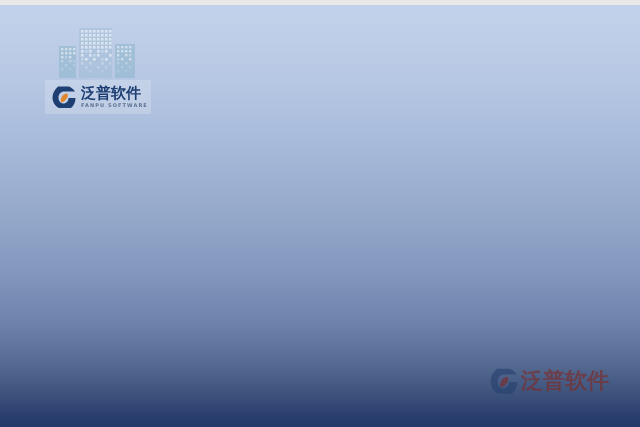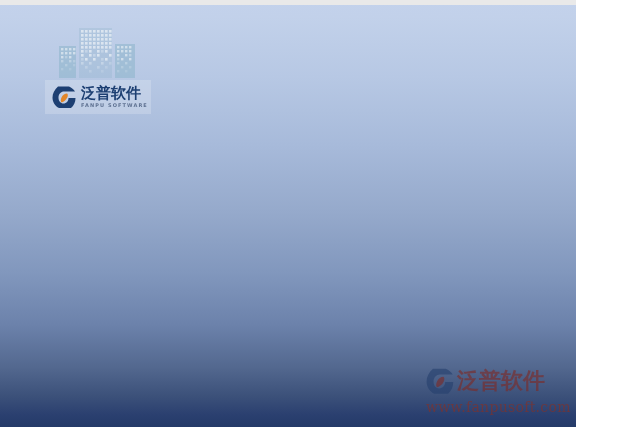--- a/index.html
+++ b/index.html
@@ -6,38 +6,37 @@
     margin: 0;
     padding: 0;
     background: #ffffff;
   }
   body {
     font-family: "Liberation Sans", sans-serif;
   }
 
   #slide {
     position: relative;
-    width: 548px;
+    width: 640px;
     height: 427px;
     overflow: hidden;
     background: linear-gradient(
       to bottom,
       #c3d2ec 0%,
       #c2d1ea 4%,
       #b7c8e4 18%,
       #a7bada 34%,
       #95a9cb 50%,
       #8197bd 64%,
       #6c82ab 76%,
       #53688f 86%,
       #3b5079 93%,
       #2b4070 97%,
       #243a68 100%
     );
-    padding-left: 28px;
   }
 
   
   #top-band {
     position: absolute;
     left: 0; top: 0;
     width: 640px;
     height: 5px;
     background: #e9e9e9;
   }
@@ -311,16 +310,15 @@
 
 
   <div id="watermark">
     <div id="wm-logo-row">
       <svg id="wm-mark" viewBox="0 0 50 50" xmlns="http://www.w3.org/2000/svg">
         <path d="M34 3 L12 3 C5 9 1 17 1 25 C1 34 6 42 14 46 L38 46 C44 41 47 34 47 26 L33 26 C33 32 29 37 23 37 C17 37 13 32 13 25 C13 18 18 13 24 13 L46 13 C44 9 39 5 34 3 Z" fill="#26406e"></path>
         <path d="M30 17 C26 17 21 20 19 25 C17 29 17 33 19 35 C24 34 29 29 31 24 C32 21 32 18 30 17 Z" fill="#7d2a26"></path>
       </svg>
       <div id="wm-cn">泛普软件</div>
     </div>
-    <div id="wm-url">www.fanpusoft.com</div>
   </div>
 
 </div>
 
 </body></html>

